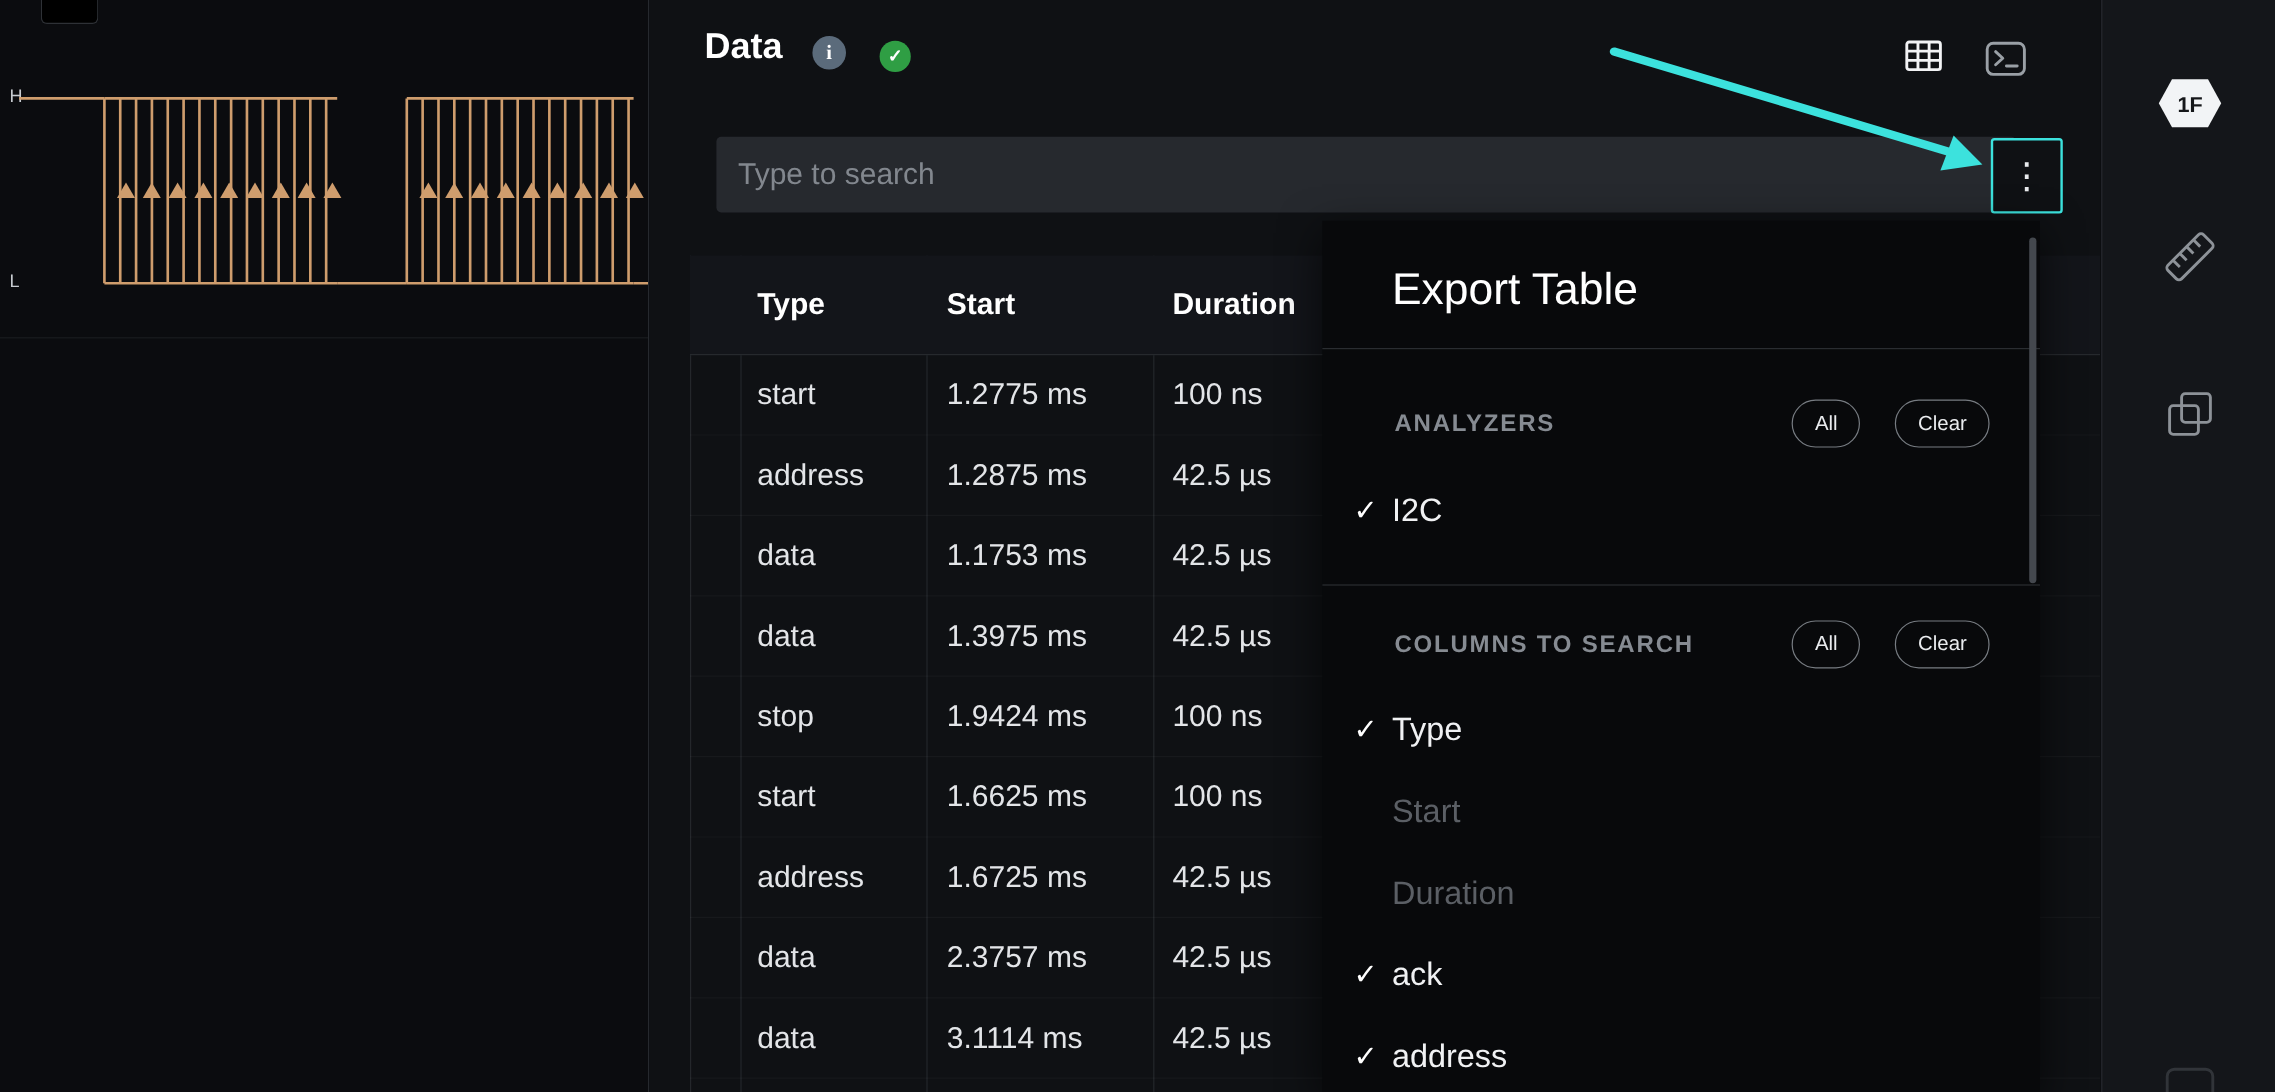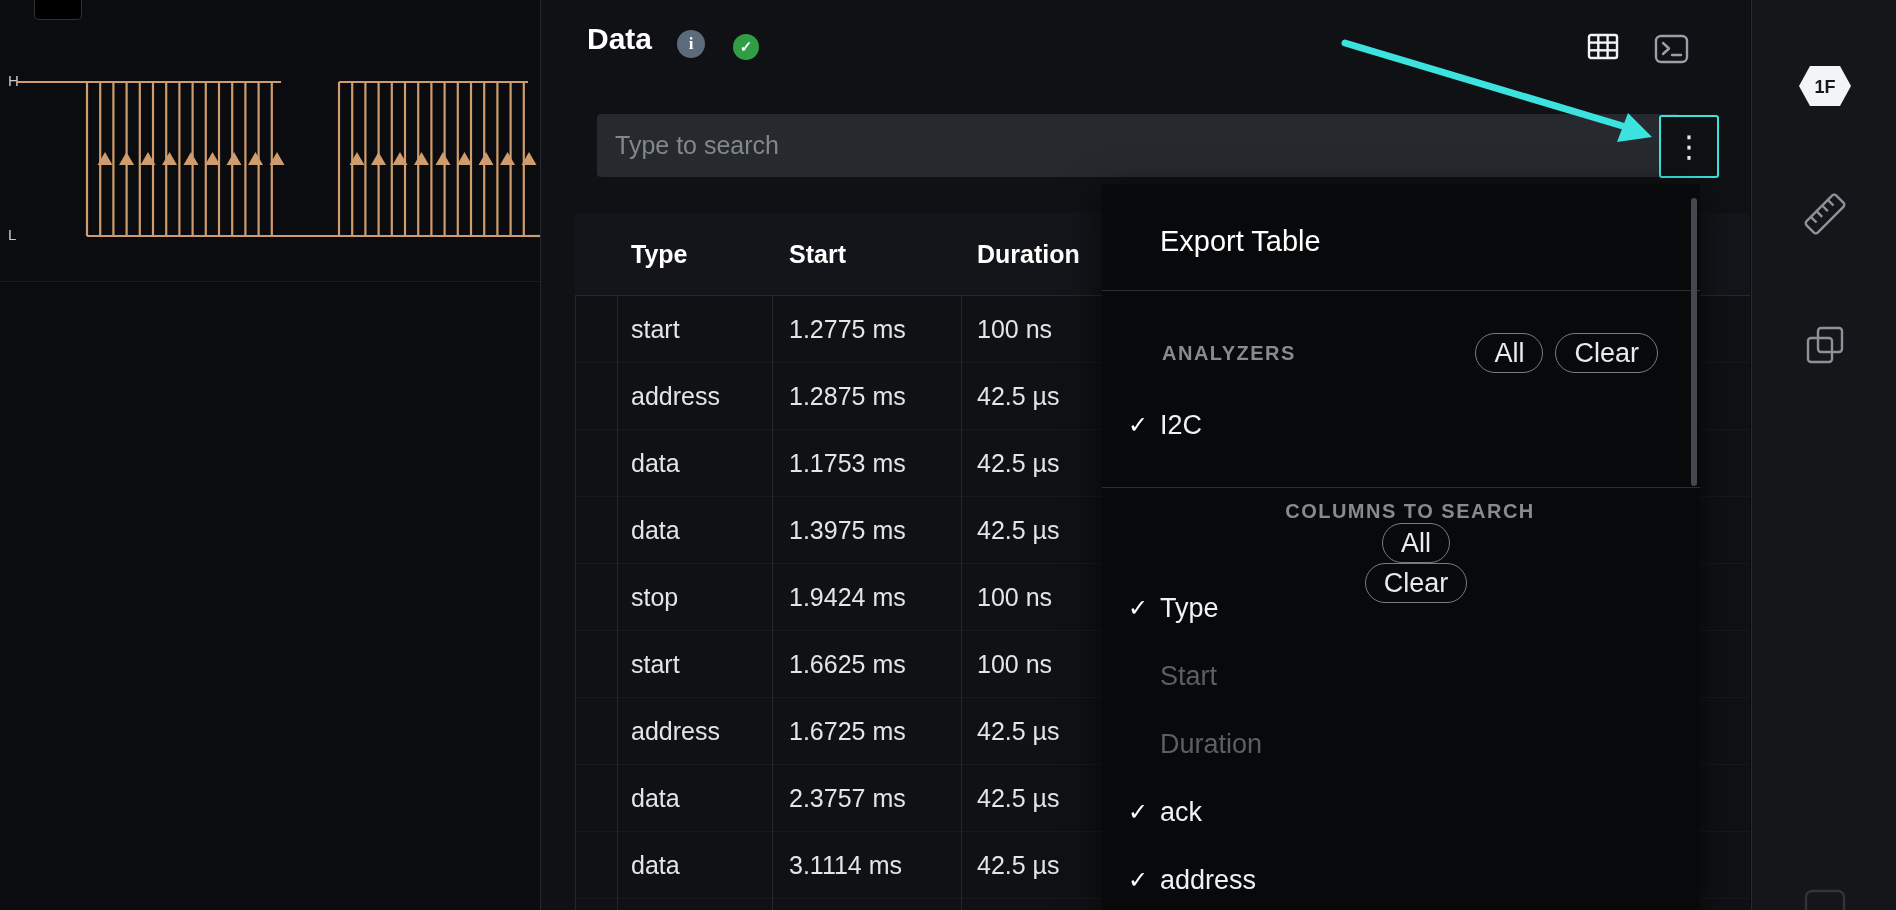--- a/index.html
+++ b/index.html
@@ -54,30 +54,30 @@
   .td-start { padding-left:17px; }
   .td-dur { padding-left:16px; }
   .sq { width:16px; height:16px; border-radius:3px; background:#4e80d8; margin:0 auto; }
 
   
   .menu { position:absolute; left:1102px; top:184px; width:598px; height:726px; z-index:20;
           background:#08090b; box-shadow:0 10px 34px rgba(0,0,0,0.65); padding-top:20px; }
   .menu .mscroll { position:absolute; right:3px; top:14px; width:6px; height:288px;
                    background:#44484e; border-radius:3px; }
   .m-export { height:74px; display:flex; align-items:center; padding-left:58px;
-              font-size:29px; color:#fff; cursor:pointer; }
+              font-size:37px; color:#fff; cursor:pointer; }
   .m-hr { border:none; border-top:1px solid #2a2d31; margin:0; }
   .m-hr.h1 { margin-top:12px; }
   .m-hr.h2 { margin-top:28px; }
-  .sec-row { display:flex; align-items:center; padding:0 42px 0 60px; }
+  .sec-row { display:flex; align-items:center; padding:0 42px 0 60px;gap:17px; }
   .sec-row.s1 { height:76px; margin-top:24px; }
-  .sec-row.s2 { height:74px; margin-top:12px;flex-direction:column; }
+  .sec-row.s2 { height:74px; margin-top:12px; }
   .sec-title { flex:1; font-size:20px; font-weight:700; letter-spacing:1.5px; color:#868b92; }
   .pill { height:40px; border:1.5px solid #777c82; border-radius:20px; background:transparent;
-          color:#e9ebee; font-size:27px; padding:16px 18px; margin-left:12px;
+          color:#e9ebee; font-size:17px; padding:16px 18px; margin-left:12px;
           display:flex; align-items:center; cursor:pointer;
           font-family:"Liberation Sans",sans-serif; }
   .mi { height:68px; display:flex; align-items:center; padding-left:26px;
         font-size:27px; color:#f0f1f3; cursor:pointer; }
   .mi .chk { width:32px; font-size:24px; color:#fff; }
   .mi.dim { color:#5b5f65; }
 
   
   .sidebar { position:absolute; left:1751px; top:0; width:145px; height:910px;
              background:#14161a; border-left:1px solid #26292e; }

